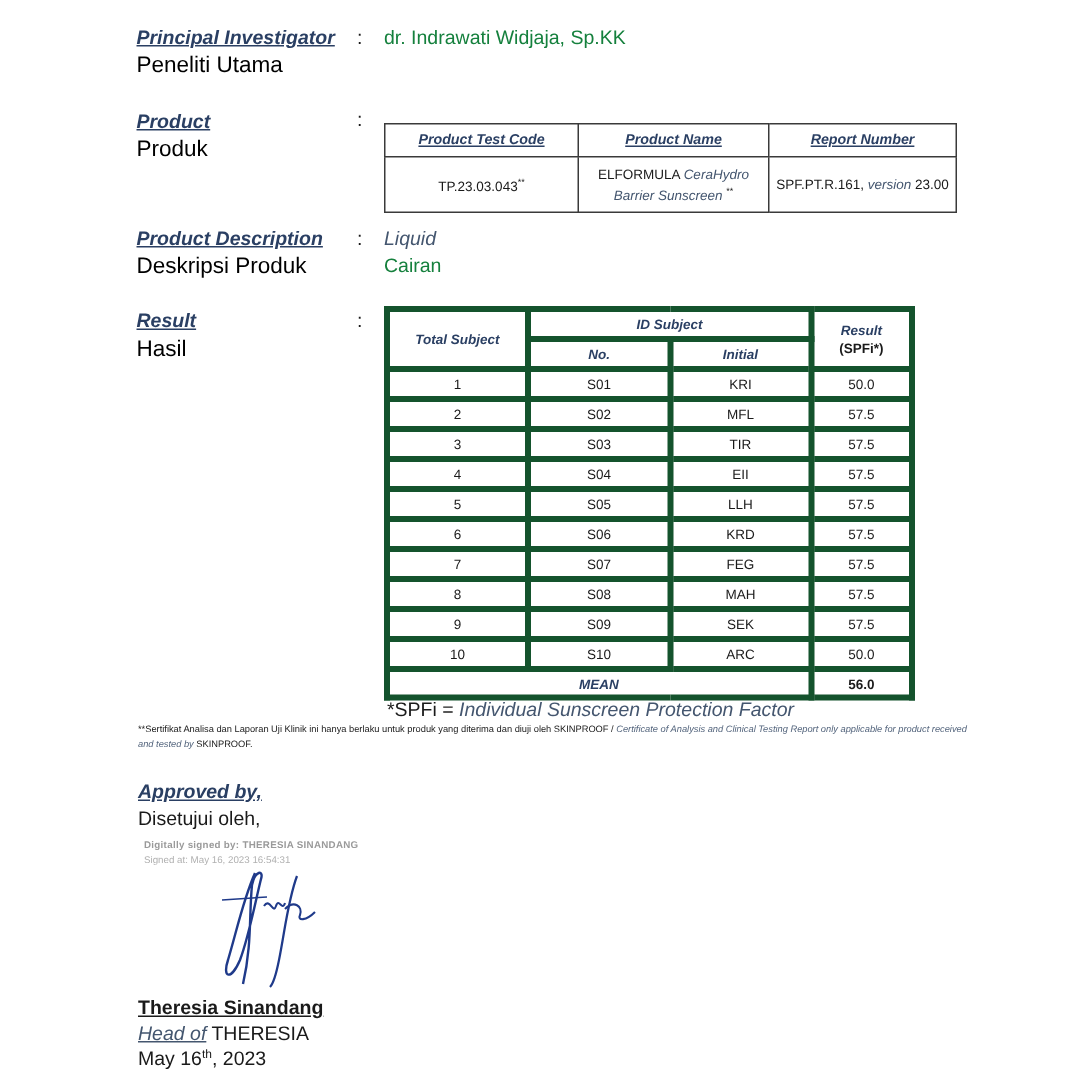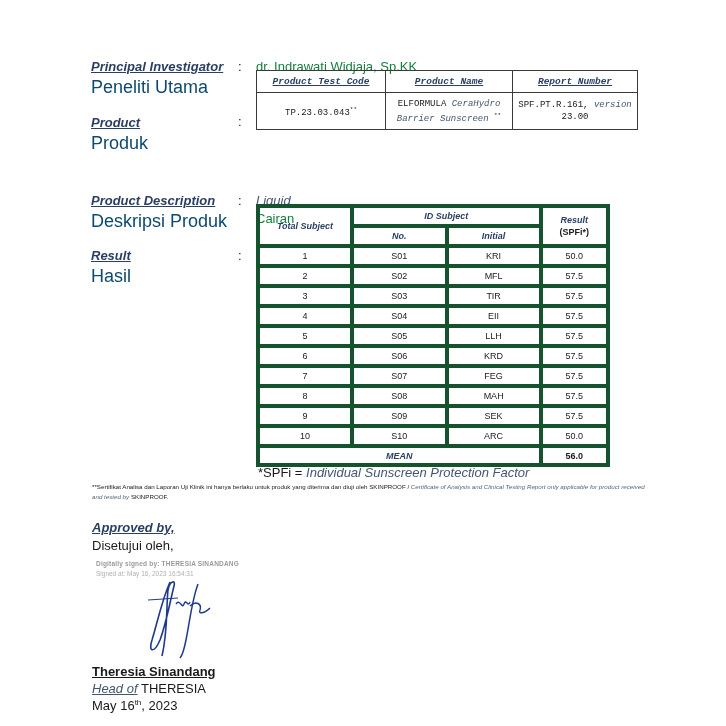--- a/index.html
+++ b/index.html
@@ -1,26 +1,26 @@
 <!DOCTYPE html>
 <html><head>
 <meta charset="utf-8">
 <style>
   * { box-sizing: border-box; margin: 0; padding: 0; }
   html, body { width: 726px; height: 726px; background: #ffffff; overflow: hidden; }
   body { position: relative; font-family: "Liberation Sans", "DejaVu Sans", sans-serif; color: #1a1a1a; }
-  .abs { position: absolute; margin-top: 42px; }
+  .abs { position: absolute; }
   .label-en { font-style: italic; font-weight: bold; color: #2a3f63; text-decoration: underline; font-size: 13px; }
-  .label-id { font-size: 18px; color: #0c4a6e; }
+  .label-id { font-size: 15px; color: #000000; }
   .colon { font-size: 13px; color: #1a1a1a; }
   .val { font-size: 13px; color: #15803d; }
   .val-it { font-size: 13px; font-style: italic; color: #44566f; }
 
   table { border-collapse: collapse; }
-  .ptable { position: absolute; left: 256px; top: 70px; width: 382px; height: 60px; border: 1.5px solid #3a3a3a; font-family: Liberation Mono, monospace; }
+  .ptable { position: absolute; left: 256px; top: 82px; width: 382px; height: 60px; border: 1.5px solid #3a3a3a; }
   .ptable th, .ptable td { border: 1px solid #3a3a3a; text-align: center; }
   .ptable th { height: 22px; font-size: 9.5px; font-style: italic; font-weight: bold; color: #2a3f63; text-decoration: underline; }
   .ptable td { font-size: 9px; color: #1a1a1a; line-height: 12px; }
   .ptable .it { font-style: italic; color: #44566f; }
   .ptable sup { font-size: 6px; }
 
   .rtable { position: absolute; left: 256px; top: 204px; width: 354px; border: 1.5px solid #3a3a3a; }
   .rtable th, .rtable td { border: 4px solid #14532d; text-align: center; }
   .rtable th { font-size: 9px; font-style: italic; font-weight: bold; color: #2a3f63; height: 20px; }
   .rtable th.res { color: #2a3f63; line-height: 12px; }

